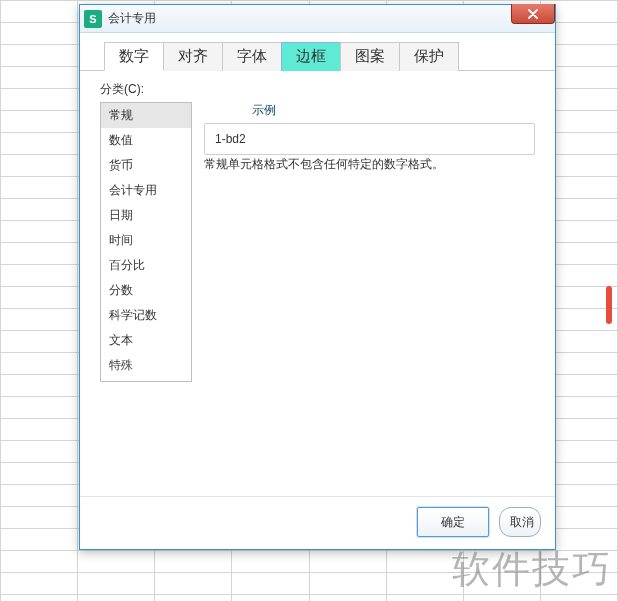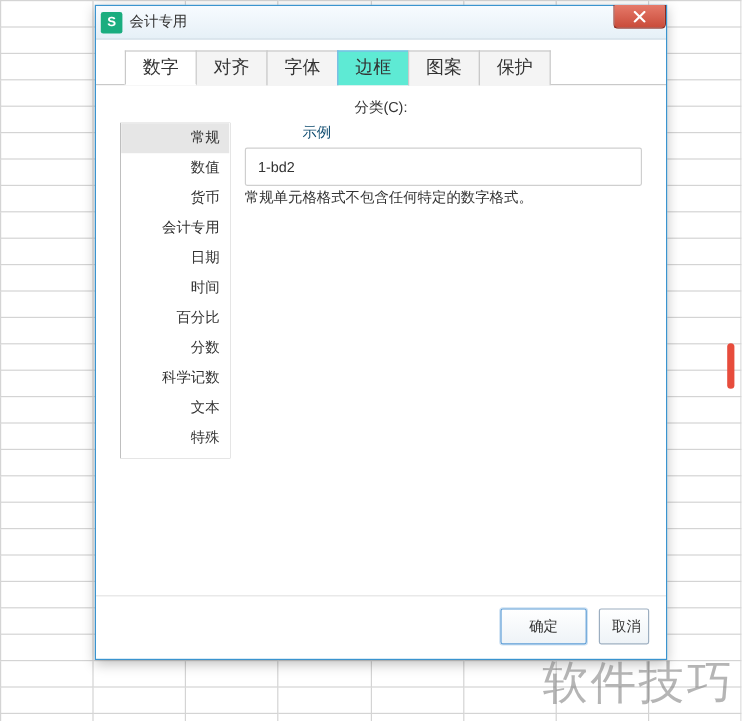--- a/index.html
+++ b/index.html
@@ -125,35 +125,33 @@
   .dialog-body {
     flex: 1;
     padding: 10px 20px 6px 20px;
     display: flex;
     flex-direction: column;
     overflow: hidden;
   }
   .category-label {
     margin-bottom: 4px;
     color: #333;
-    text-align: center;
   }
   .body-row {
     display: flex;
     gap: 12px;
     flex: 1;
     overflow: hidden;
   }
   .category-list {
     width: 92px;
     border: 1px solid #bfbfbf;
     background: #fff;
     overflow: auto;
     height: 280px;
-    text-align: right;
   }
   .category-item {
     padding: 4px 8px;
     cursor: pointer;
     color: #333;
   }
   .category-item.selected {
     background: #e6e6e6;
   }
   .right-pane {
@@ -202,20 +200,21 @@
   .btn.primary {
     border-color: #5a9bd5;
     box-shadow: 0 0 0 1px rgba(90,155,213,0.3);
   }
   .btn.cut {
     overflow: hidden;
     width: 42px;
     min-width: 42px;
     justify-content: flex-start;
     padding-left: 10px;
+    border-radius: 12px;
   }
   
   .watermark {
     position: absolute;
     right: 6px;
     bottom: 6px;
     font-size: 38px;
     color: rgba(120,120,120,0.55);
     font-family: "Microsoft YaHei", sans-serif;
     letter-spacing: 2px;

